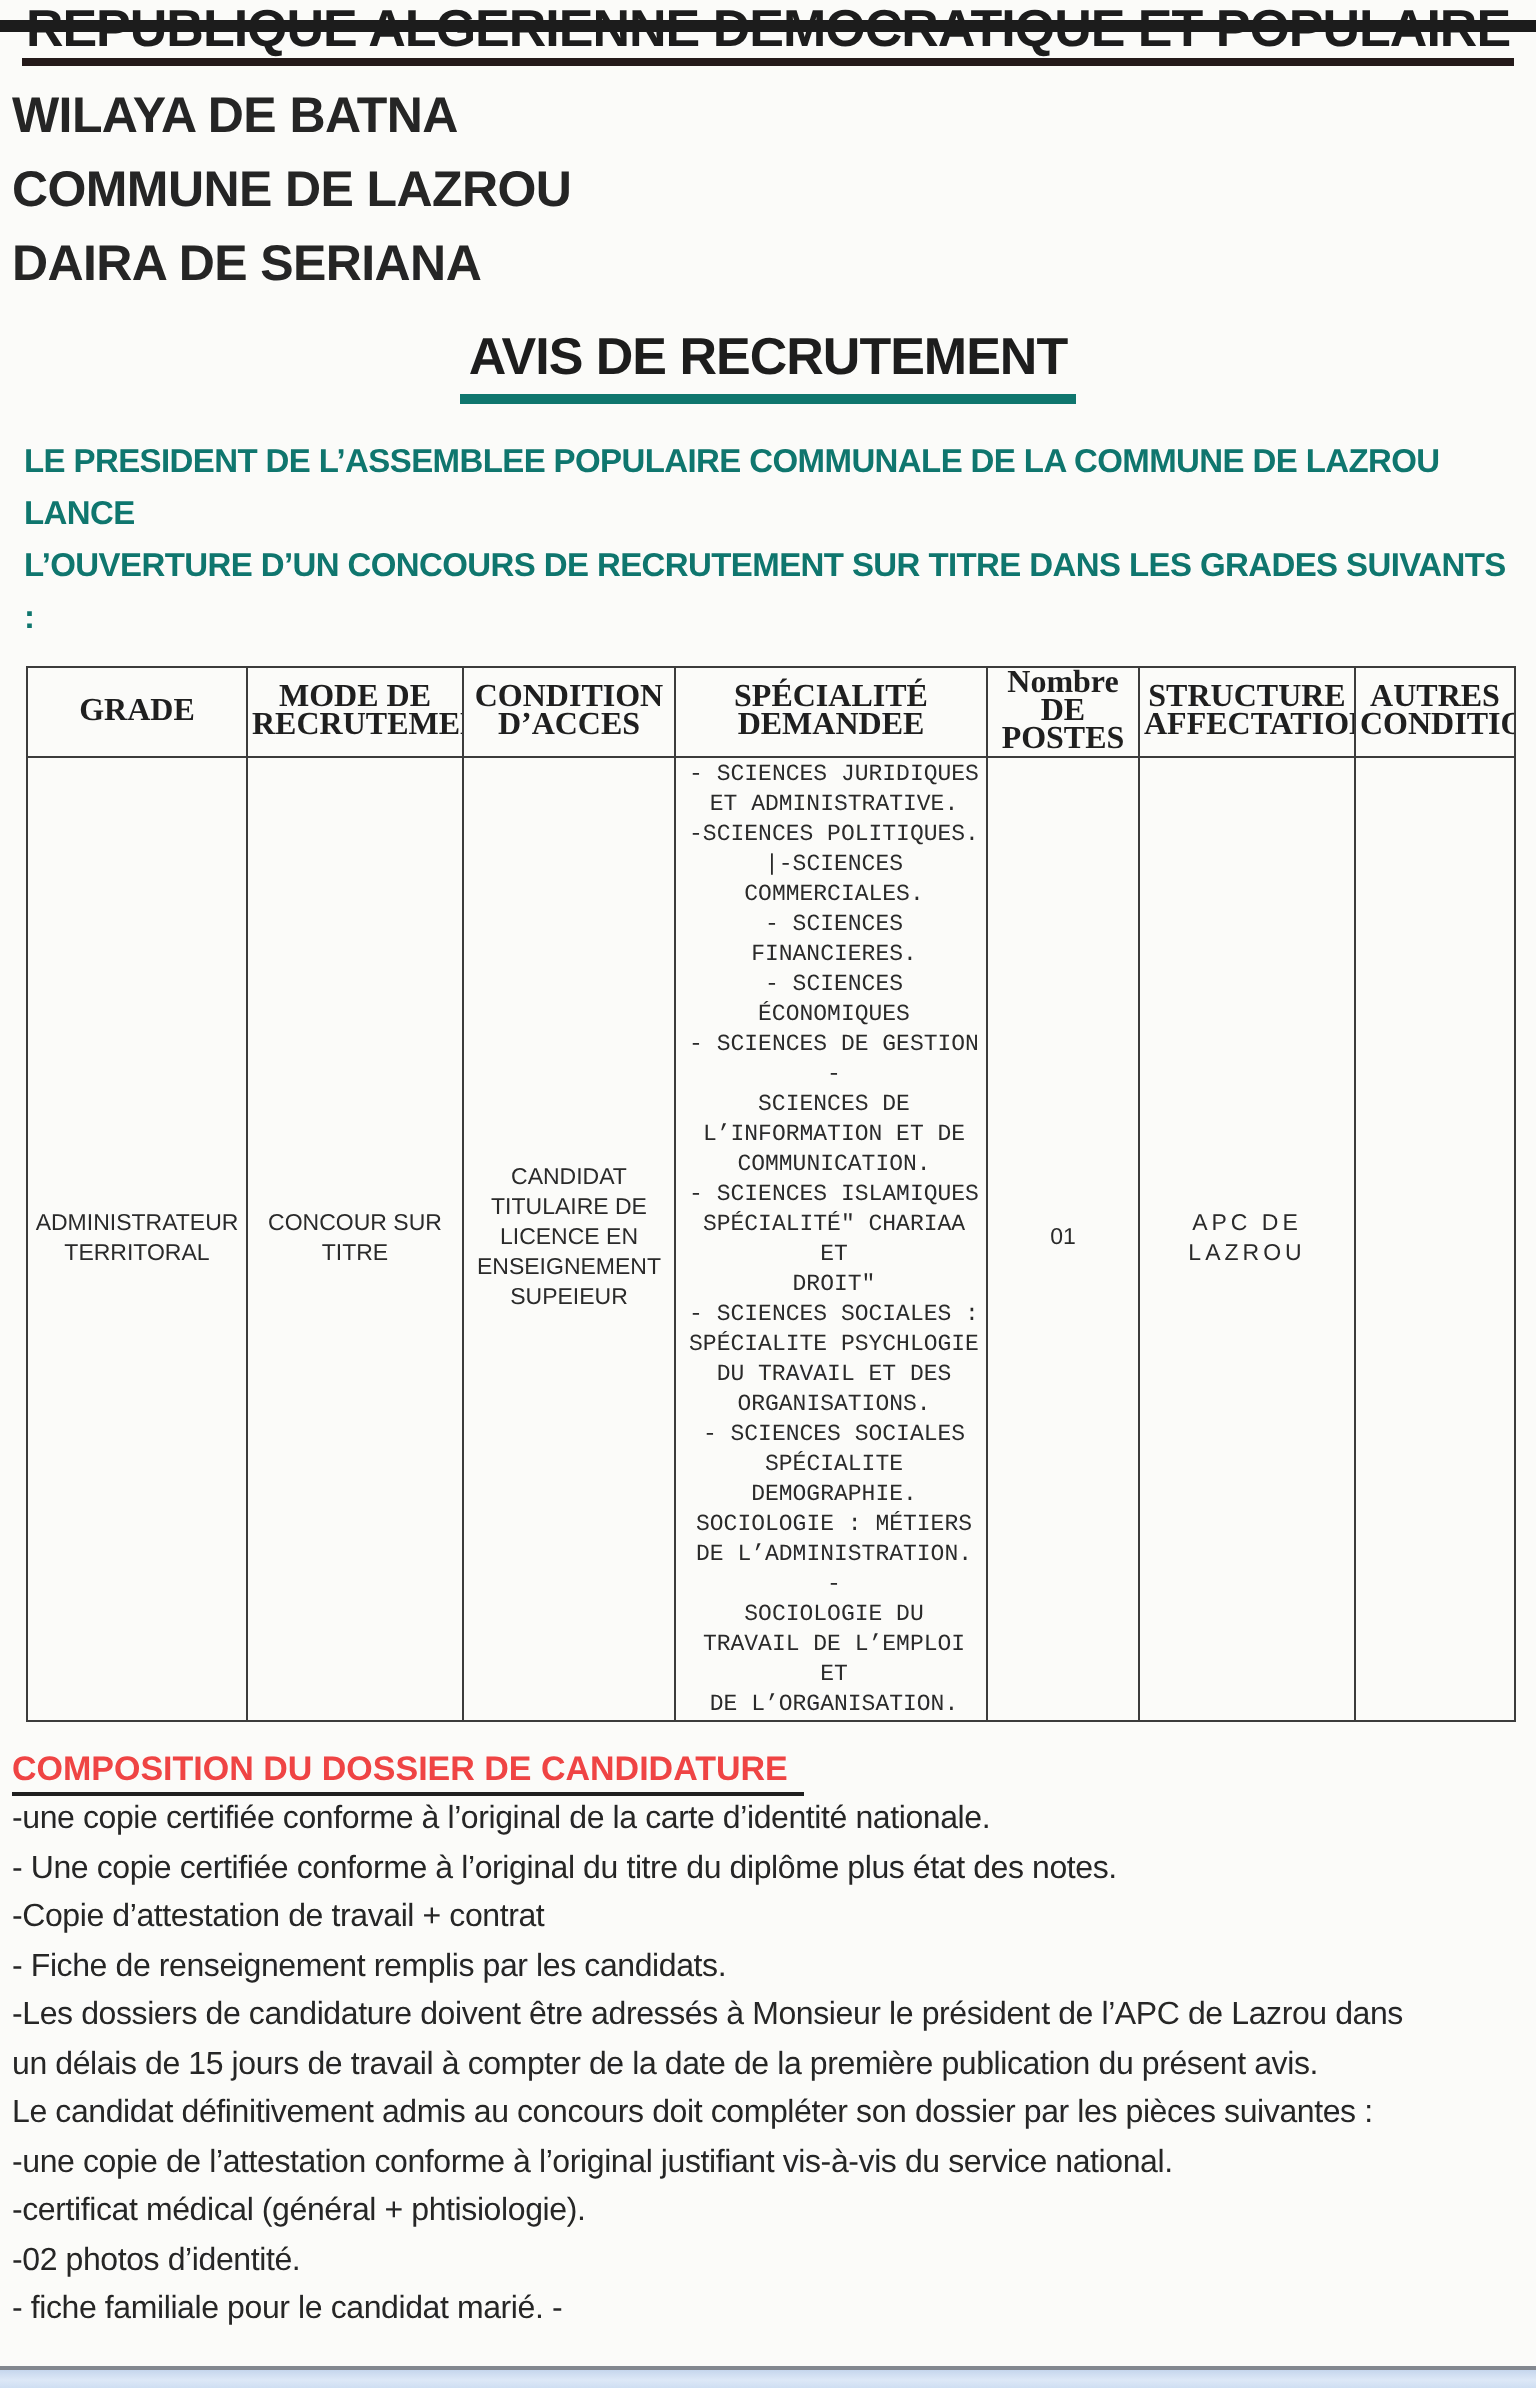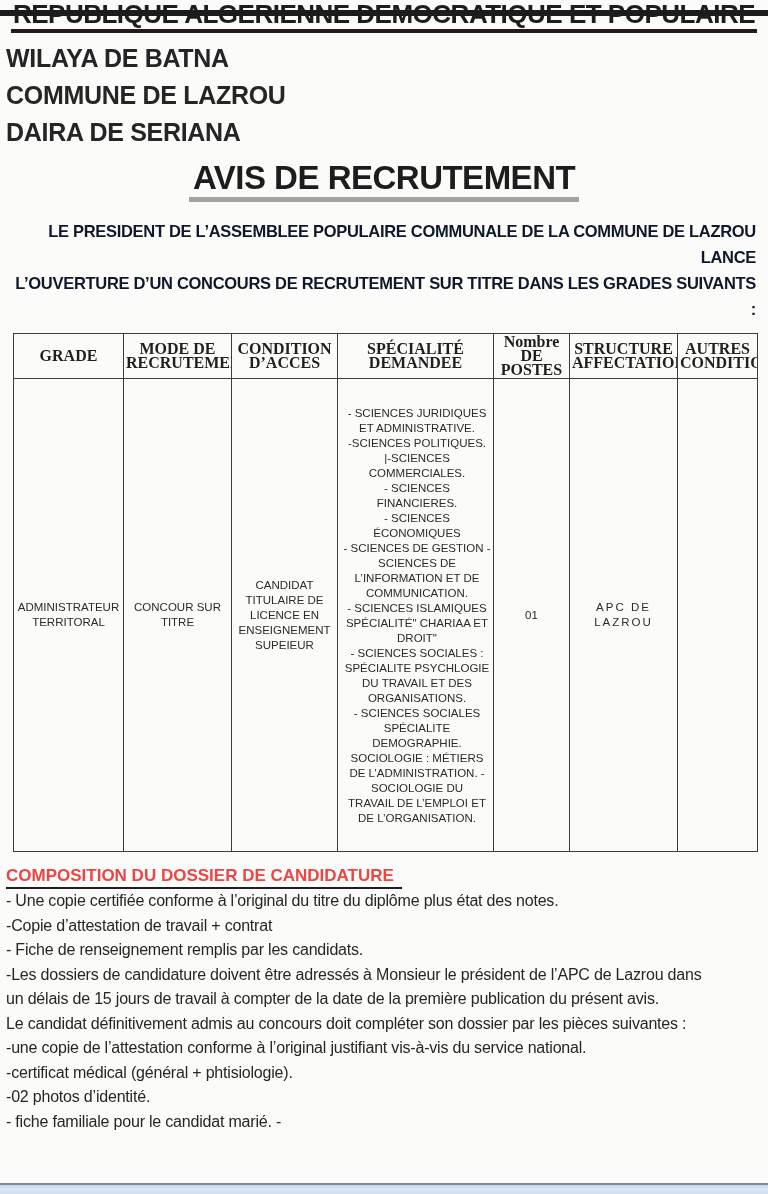--- a/index.html
+++ b/index.html
@@ -25,28 +25,28 @@
     white-space:nowrap;
   }
   .admin{margin:7px 0 0 6px;}
   .admin div{
     font-size:25px;font-weight:bold;color:#252525;
     line-height:37px;letter-spacing:-0.3px;white-space:nowrap;
   }
   .avis-wrap{margin-top:9px;}
   .avis{
     display:inline-block;
-    font-size:33px;font-weight:bold;color:#1d1d1d;
+    font-size:26px;font-weight:bold;color:#1d1d1d;
     line-height:36px;letter-spacing:-0.5px;
-    border-bottom:5px solid #a3a3a3;padding:0 4px 1px 4px;
+    border-bottom:5px solid #0f766e;padding:0 4px 1px 4px;
   }
   .intro{
     margin:16px auto 0 auto;width:744px;
-    font-size:16.5px;font-weight:bold;color:#0f172a;
-    line-height:26px;text-align:right;white-space:pre-line;
+    font-size:16.5px;font-weight:bold;color:#0f766e;
+    line-height:26px;text-align:left;white-space:pre-line;
     letter-spacing:-0.3px;
   }
   table.grades{
     margin:11px 0 0 13px;
     border-collapse:collapse;table-layout:fixed;width:744px;
   }
   table.grades th,table.grades td{
     border:1.6px solid #3c3c3c;
     overflow:hidden;
   }
@@ -57,21 +57,21 @@
     height:36px;line-height:14px;white-space:pre-line;padding:1px 2px;
   }
   table.grades td{
     font-size:11.5px;color:#2a2a2a;
     text-align:center;vertical-align:middle;
     white-space:pre-line;line-height:15px;
   }
   td.specialite{
     text-align:left;vertical-align:top;
     white-space:pre;font-size:11px;line-height:17.4px;
-    padding:1px 2px 0 5px;height:471px;
+    padding:1px 2px 0 5px;height:471px;font-family:Liberation Mono, monospace;
   }
   td.structure{letter-spacing:2px;line-height:20px;}
   .composition{margin:13px 0 0 6px;font-size:16px;color:#262626;}
   .comp-title{
     display:inline-block;
     font-size:17px;font-weight:bold;color:#ef4444;
     border-bottom:2.5px solid #1f1f1f;padding:0 8px 1px 0;
     line-height:21px;white-space:nowrap;
   }
   .comp-line{line-height:24.5px;white-space:nowrap;letter-spacing:-0.2px;}
@@ -172,20 +172,21 @@
         <td>01</td>
         <td class="structure">APC DE
 LAZROU</td>
         <td></td>
       </tr>
     </tbody>
   </table>
 
   <div class="composition">
     <div><span class="comp-title">COMPOSITION DU DOSSIER DE CANDIDATURE</span></div>
+    <div class="comp-line">-une copie certifiée conforme à l’original de la carte d’identité nationale.</div>
     <div class="comp-line">- Une copie certifiée conforme à l’original du titre du diplôme plus état des notes.</div>
     <div class="comp-line">-Copie d’attestation de travail + contrat</div>
     <div class="comp-line">- Fiche de renseignement remplis par les candidats.</div>
     <div class="comp-line">-Les dossiers de candidature doivent être adressés à Monsieur le président de l’APC de Lazrou dans</div>
     <div class="comp-line">un délais de 15 jours de travail à compter de la date de la première publication du présent avis.</div>
     <div class="comp-line">Le candidat définitivement admis au concours doit compléter son dossier par les pièces suivantes :</div>
     <div class="comp-line">-une copie de l’attestation conforme à l’original justifiant vis-à-vis du service national.</div>
     <div class="comp-line">-certificat médical (général + phtisiologie).</div>
     <div class="comp-line">-02 photos d’identité.</div>
     <div class="comp-line">- fiche familiale pour le candidat marié. -</div>

